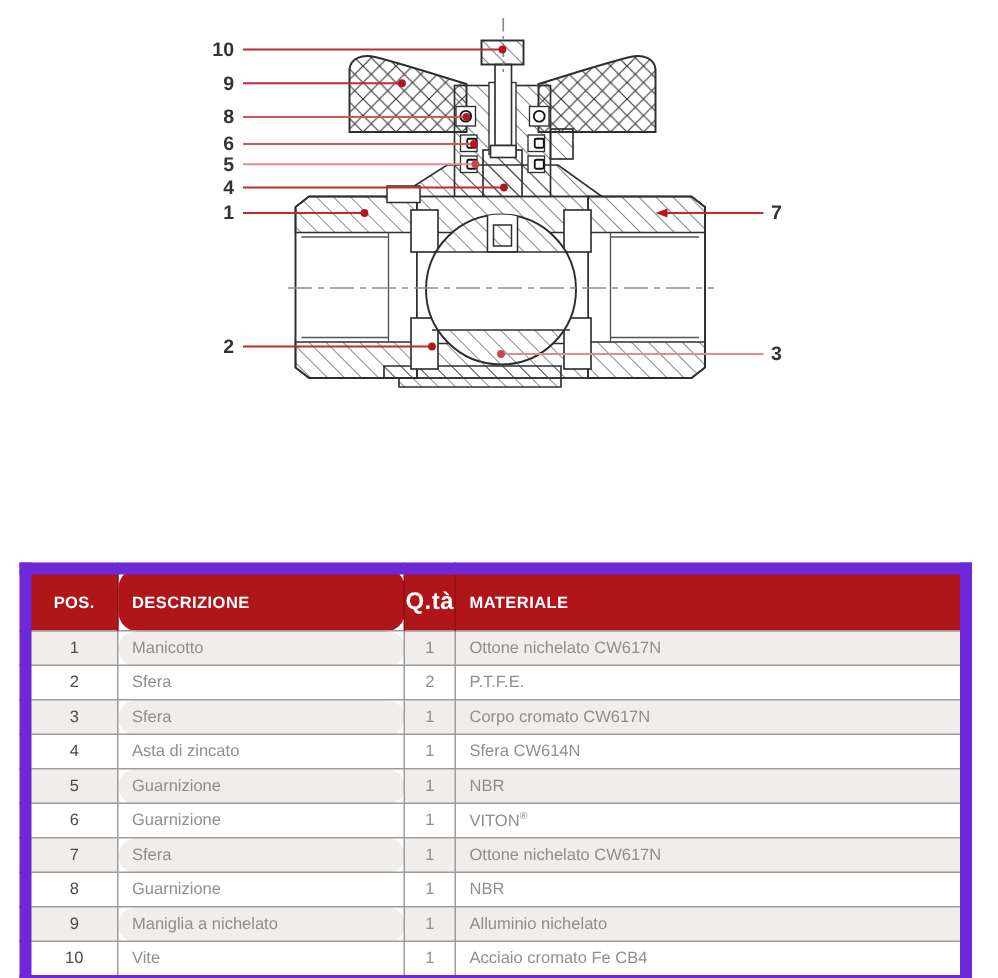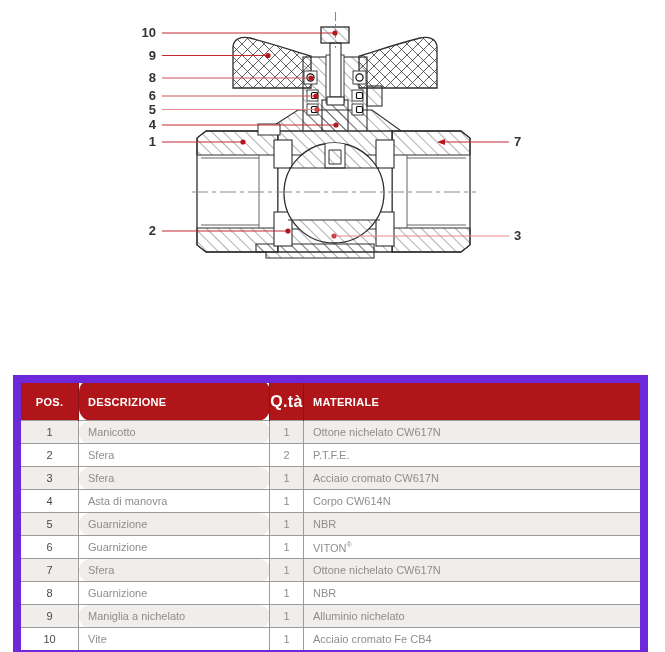--- a/index.html
+++ b/index.html
@@ -201,27 +201,27 @@
       <tr>
         <td class="c-pos">2</td>
         <td class="c-desc">Sfera</td>
         <td class="c-qty">2</td>
         <td class="c-mat">P.T.F.E.</td>
       </tr>
       <tr class="alt">
         <td class="c-pos">3</td>
         <td class="c-desc">Sfera</td>
         <td class="c-qty">1</td>
-        <td class="c-mat">Acciaio cromato CW617N</td>
+        <td class="c-mat">Corpo cromato CW617N</td>
       </tr>
       <tr>
         <td class="c-pos">4</td>
-        <td class="c-desc">Asta di manovra</td>
-        <td class="c-qty">1</td>
-        <td class="c-mat">Corpo CW614N</td>
+        <td class="c-desc">Asta di zincato</td>
+        <td class="c-qty">1</td>
+        <td class="c-mat">Sfera CW614N</td>
       </tr>
       <tr class="alt">
         <td class="c-pos">5</td>
         <td class="c-desc">Guarnizione</td>
         <td class="c-qty">1</td>
         <td class="c-mat">NBR</td>
       </tr>
       <tr>
         <td class="c-pos">6</td>
         <td class="c-desc">Guarnizione</td>

